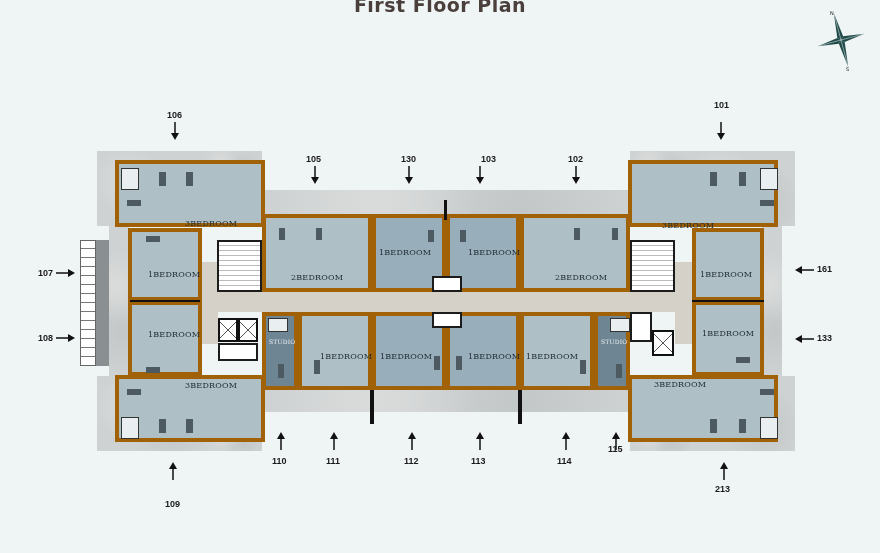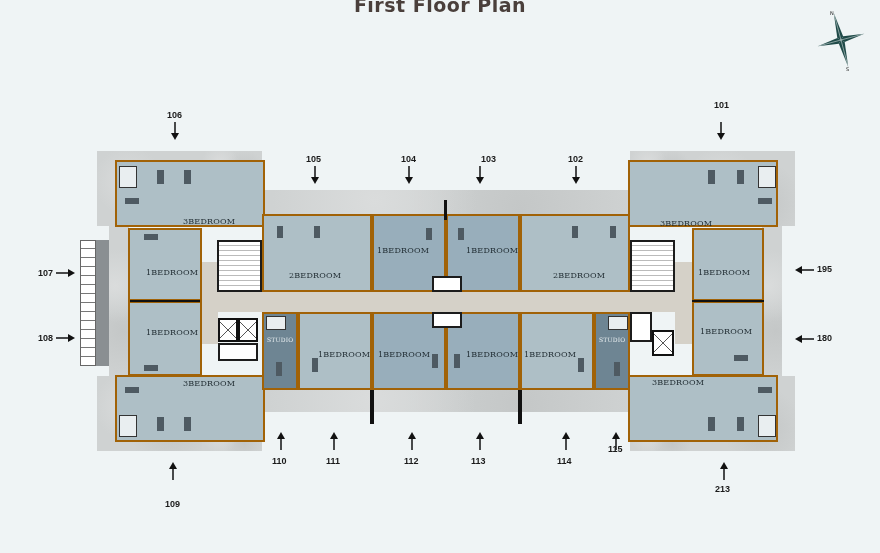--- a/index.html
+++ b/index.html
@@ -1,21 +1,21 @@
 <!DOCTYPE html>
 <html><head>
 <meta charset="utf-8">
 <style>
   html,body{margin:0;padding:0;}
   body{width:880px;height:553px;background:#eff4f5;position:relative;overflow:hidden;font-family:"DejaVu Serif",serif;}
   .title{position:absolute;left:0;width:880px;top:-6px;text-align:center;font-family:"DejaVu Sans",sans-serif;font-weight:bold;font-size:19px;color:#4a3f3b;letter-spacing:0.5px;}
   .compass{position:absolute;left:812px;top:6px;width:58px;height:68px;}
   .abs{position:absolute;box-sizing:border-box;}
   .terrace{background:#cfd2d2;background-image:radial-gradient(circle at 30% 40%,#dadcdc 0,transparent 40%),radial-gradient(circle at 70% 70%,#c4c7c7 0,transparent 45%);}
-  .unit{background:#aebfc6;border:2px solid #a16207;padding-left:8px;}
+  .unit{background:#aebfc6;border:4px solid #a16207;padding-left:8px;}
   .unit.dark{background:#6e8593;}
   .unit.mid{background:#98aebb;}
   .corridor{background:#d5d1c8;}
   .core{background:#ffffff;border:2px solid #1c1c1c;}
   .wall{background:#111;}
   .bed{background:#4e5a62;}
   .room{background:#e9eef0;border:1px solid #333;}
   .label{position:absolute;font-family:"DejaVu Serif",serif;font-size:8px;color:#1e2a30;white-space:nowrap;letter-spacing:0.2px;}
   .label.small{font-size:6px;}
   .num{position:absolute;font-family:Liberation Sans, sans-serif;font-weight:bold;font-size:9px;color:#1a1a1a;}
@@ -180,21 +180,21 @@
 <div class="num" style="left:167px;top:110px;">106</div>
 <svg class="arr" style="left:170px;top:122px;" width="10" height="18">
     <line x1="5" y1="0" x2="5" y2="14" stroke="#111" stroke-width="1.5"></line>
     <polygon points="1,11 9,11 5,18" fill="#111"></polygon>
   </svg>
 <div class="num" style="left:306px;top:154px;">105</div>
 <svg class="arr" style="left:310px;top:166px;" width="10" height="18">
     <line x1="5" y1="0" x2="5" y2="14" stroke="#111" stroke-width="1.5"></line>
     <polygon points="1,11 9,11 5,18" fill="#111"></polygon>
   </svg>
-<div class="num" style="left:401px;top:154px;">104</div>
+<div class="num" style="left:401px;top:154px;">130</div>
 <svg class="arr" style="left:404px;top:166px;" width="10" height="18">
     <line x1="5" y1="0" x2="5" y2="14" stroke="#111" stroke-width="1.5"></line>
     <polygon points="1,11 9,11 5,18" fill="#111"></polygon>
   </svg>
 <div class="num" style="left:472px;top:154px;margin-left:9px;">103</div>
 <svg class="arr" style="left:475px;top:166px;" width="10" height="18">
     <line x1="5" y1="0" x2="5" y2="14" stroke="#111" stroke-width="1.5"></line>
     <polygon points="1,11 9,11 5,18" fill="#111"></polygon>
   </svg>
 <div class="num" style="left:568px;top:154px;">102</div>
@@ -216,26 +216,26 @@
 <div class="num" style="left:38px;top:333px;">108</div>
 <svg class="arr" style="left:56px;top:333px;" width="20" height="10">
     <line x1="0" y1="5" x2="15" y2="5" stroke="#111" stroke-width="1.5"></line>
     <polygon points="12,1 12,9 19,5" fill="#111"></polygon>
   </svg>
 
 <svg class="arr" style="left:794px;top:265px;" width="20" height="10">
     <line x1="5" y1="5" x2="20" y2="5" stroke="#111" stroke-width="1.5"></line>
     <polygon points="8,1 8,9 1,5" fill="#111"></polygon>
   </svg>
-<div class="num" style="left:817px;top:264px;">195</div>
+<div class="num" style="left:817px;top:264px;">161</div>
 <svg class="arr" style="left:794px;top:334px;" width="20" height="10">
     <line x1="5" y1="5" x2="20" y2="5" stroke="#111" stroke-width="1.5"></line>
     <polygon points="8,1 8,9 1,5" fill="#111"></polygon>
   </svg>
-<div class="num" style="left:817px;top:333px;">180</div>
+<div class="num" style="left:817px;top:333px;">133</div>
 
 <svg class="arr" style="left:168px;top:462px;" width="10" height="18">
     <line x1="5" y1="4" x2="5" y2="18" stroke="#111" stroke-width="1.5"></line>
     <polygon points="1,7 9,7 5,0" fill="#111"></polygon>
   </svg>
 <div class="num" style="left:165px;top:499px;">109</div>
 <svg class="arr" style="left:276px;top:432px;" width="10" height="18">
     <line x1="5" y1="4" x2="5" y2="18" stroke="#111" stroke-width="1.5"></line>
     <polygon points="1,7 9,7 5,0" fill="#111"></polygon>
   </svg>

